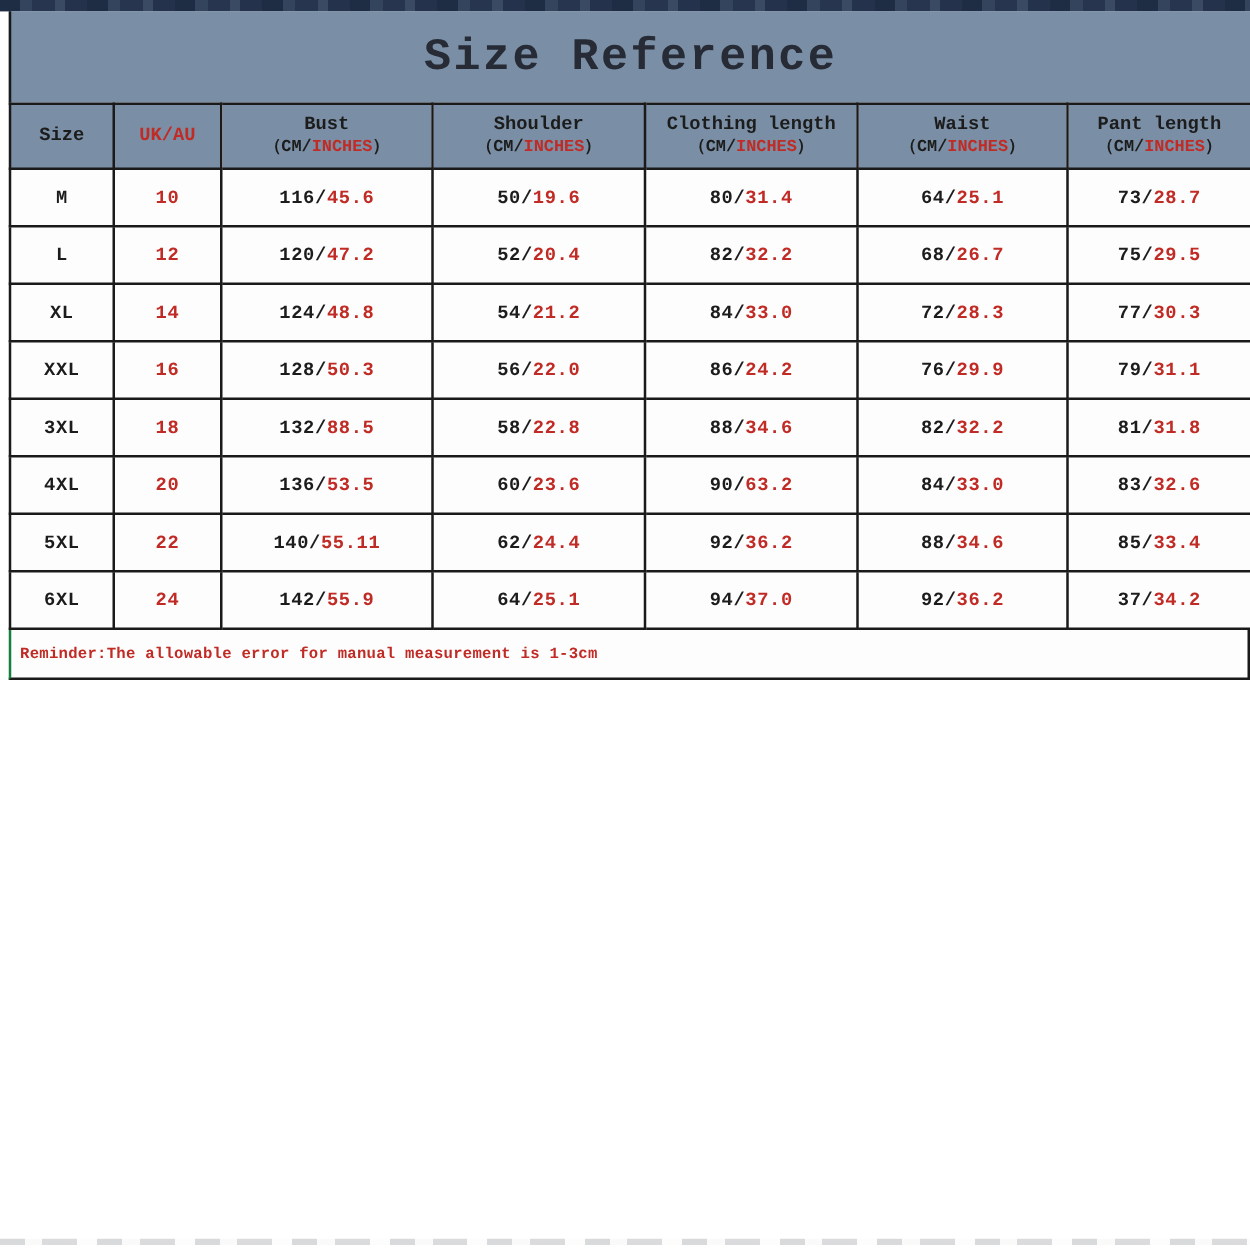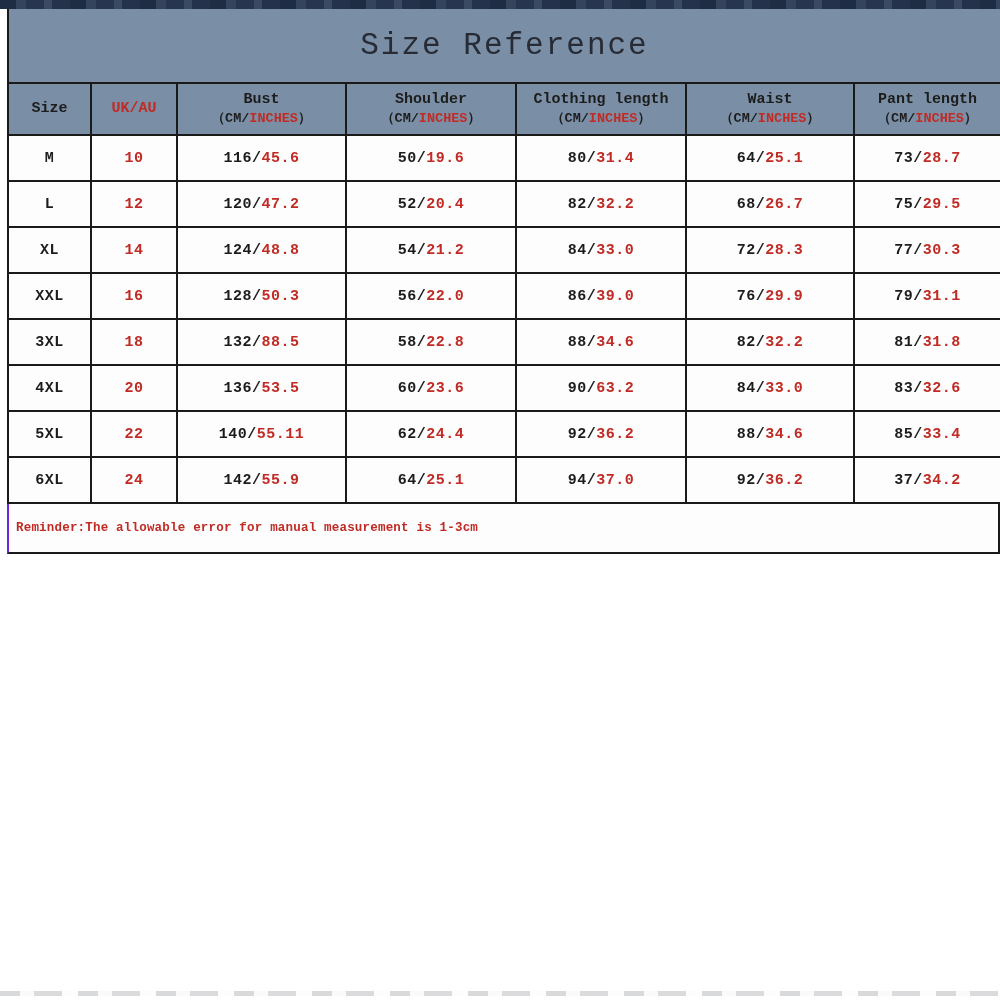--- a/index.html
+++ b/index.html
@@ -14,37 +14,37 @@
     background-image:repeating-linear-gradient(90deg,
       #1f2d44 0 16px,#35445d 16px 26px,#27364e 26px 44px,#3a4a63 44px 52px,#24334b 52px 70px);
   }
   .sheet{position:absolute;left:7px;top:9px;width:993px;}
   .title-band{
     box-sizing:border-box;height:73px;background:#7a8fa5;
     border-left:2px solid #1a1a1a;
     display:flex;align-items:center;justify-content:center;
   }
   .title-band h1{
-    margin:0;font-size:31px;font-weight:400;letter-spacing:2px;color:#262b36;
+    margin:0;font-size:36px;font-weight:700;letter-spacing:2px;color:#262b36;
     font-family:"Liberation Mono","DejaVu Sans Mono",monospace;
   }
   table.size-table{border-collapse:collapse;table-layout:fixed;width:993px;}
   table.size-table th,table.size-table td{
     border:2px solid #1a1a1a;text-align:center;vertical-align:middle;
     font-weight:700;color:#1c1c1c;overflow:hidden;
   }
   table.size-table th{
     background:#7a8fa5;height:48px;font-size:15px;line-height:1.35;padding:1px 0;
   }
   table.size-table td{background:#fdfdfd;height:42px;font-size:15px;letter-spacing:.5px;}
   .unit-line{font-size:13.5px;display:block;}
   .red{color:#c12b25;}
   .reminder-bar{
-    box-sizing:border-box;width:993px;height:50px;background:#fdfdfd;
-    border-left:2px solid #6d28d9;border-right:2px solid #1a1a1a;border-bottom:2px solid #1a1a1a;
+    box-sizing:border-box;width:993px;height:40px;background:#fdfdfd;
+    border-left:2px solid #15803d;border-right:2px solid #1a1a1a;border-bottom:2px solid #1a1a1a;
     display:flex;align-items:center;padding-left:7px;
   }
   .reminder-bar span{font-size:12.5px;font-weight:700;color:#c12b25;letter-spacing:.2px;}
   .bottom-strip{
     position:absolute;left:0;top:991px;width:1000px;height:5px;
     background:repeating-linear-gradient(90deg,
       rgba(170,172,176,.45) 0 20px,rgba(220,220,222,.15) 20px 34px,
       rgba(150,152,158,.35) 34px 62px,rgba(230,230,232,.1) 62px 78px);
   }
 </style>
@@ -105,21 +105,21 @@
           <td><span>54/</span><span class="red">21.2</span></td>
           <td><span>84/</span><span class="red">33.0</span></td>
           <td><span>72/</span><span class="red">28.3</span></td>
           <td><span>77/</span><span class="red">30.3</span></td>
         </tr>
         <tr>
           <td><span>XXL</span></td>
           <td><span class="red">16</span></td>
           <td><span>128/</span><span class="red">50.3</span></td>
           <td><span>56/</span><span class="red">22.0</span></td>
-          <td><span>86/</span><span class="red">39.0</span></td>
+          <td><span>86/</span><span class="red">24.2</span></td>
           <td><span>76/</span><span class="red">29.9</span></td>
           <td><span>79/</span><span class="red">31.1</span></td>
         </tr>
         <tr>
           <td><span>3XL</span></td>
           <td><span class="red">18</span></td>
           <td><span>132/</span><span class="red">88.5</span></td>
           <td><span>58/</span><span class="red">22.8</span></td>
           <td><span>88/</span><span class="red">34.6</span></td>
           <td><span>82/</span><span class="red">32.2</span></td>

